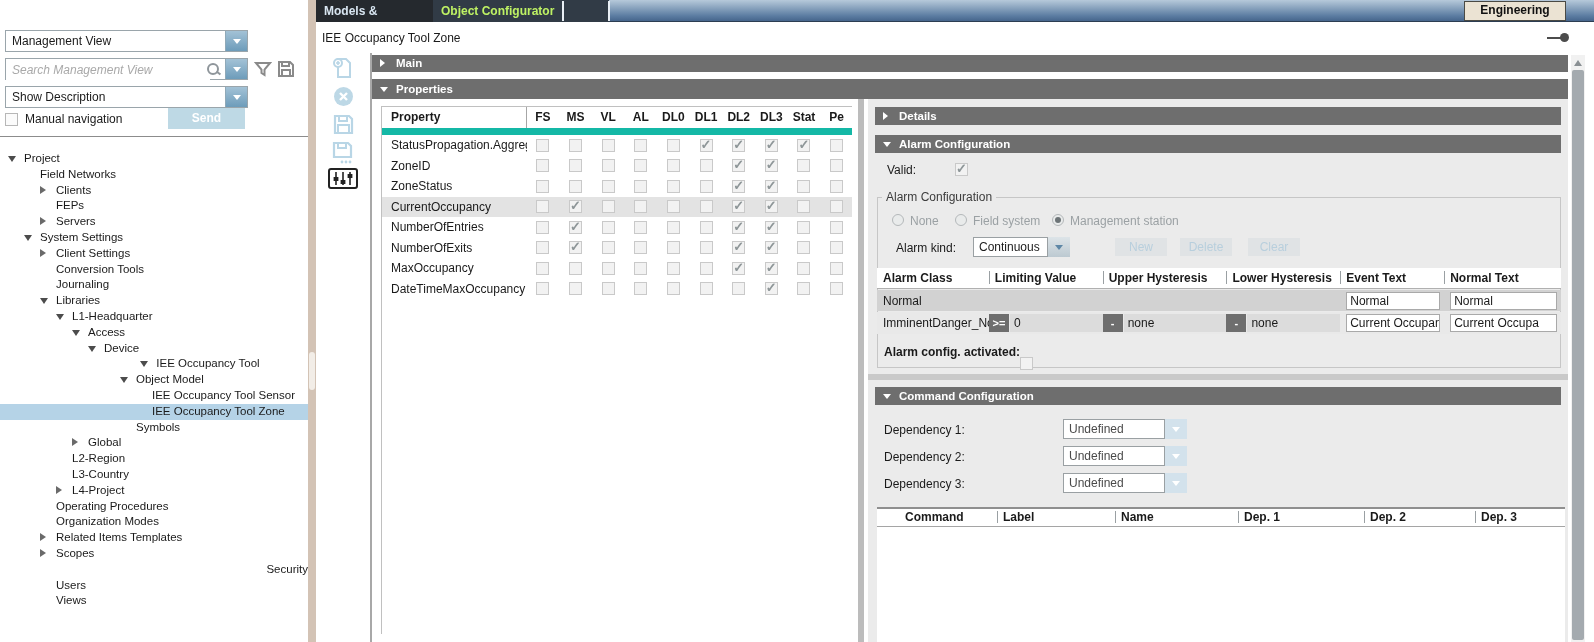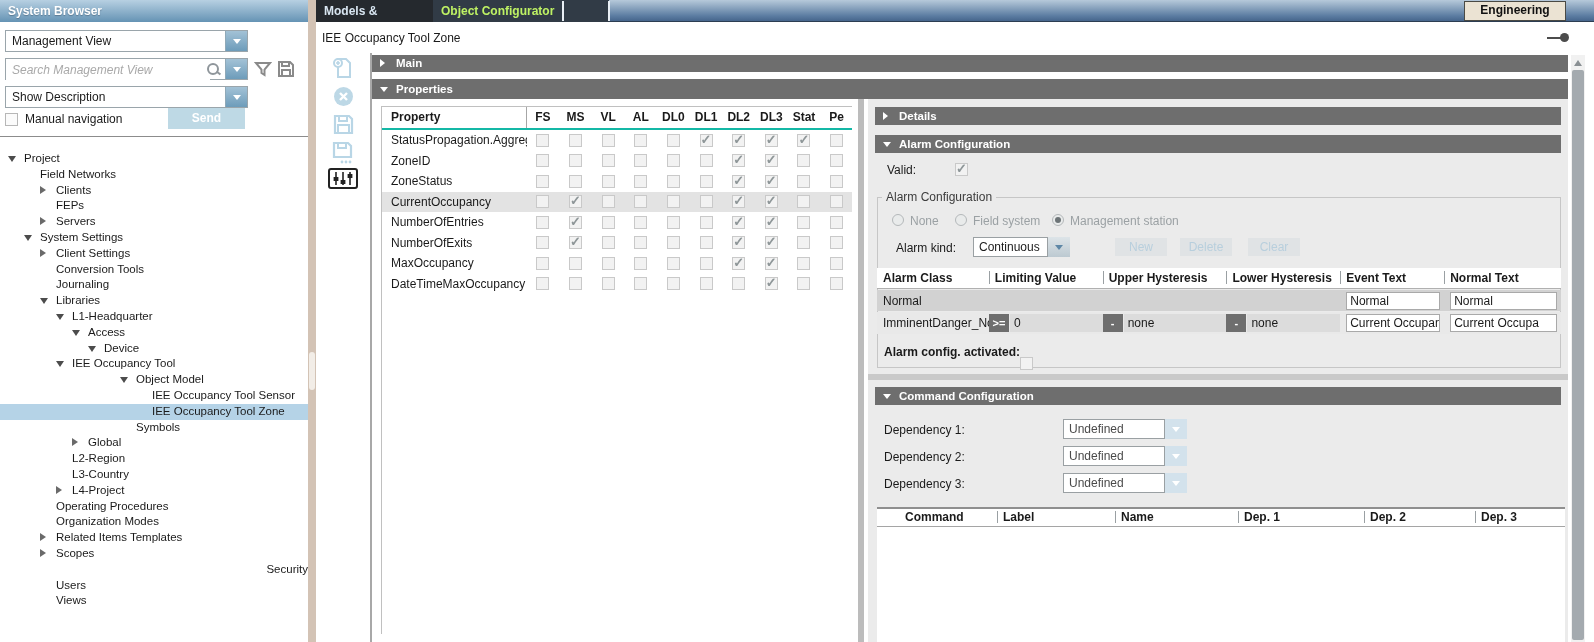--- a/index.html
+++ b/index.html
@@ -55,21 +55,21 @@
   
   .tool{left:316px;width:54px;height:26px;text-align:center;}
   
   .panelborder{left:370px;top:53px;width:2px;height:589px;background:#a8a8a8;}
   .secbar{background:#6e6e6e;color:#fff;font-weight:bold;font-size:11.5px;box-sizing:border-box;padding-left:24px;}
   .secbar .sarr{position:absolute;left:8px;}
   .sarr-dn{top:6px;width:0;height:0;border-left:4px solid transparent;border-right:4px solid transparent;border-top:5px solid #fff;}
   .sarr-rt{top:4px;width:0;height:0;border-top:4px solid transparent;border-bottom:4px solid transparent;border-left:5px solid #fff;}
   
   .ptablewrap{left:381px;top:106px;width:471px;height:527px;border-left:1px solid #c0c0c0;border-top:1px solid #c0c0c0;overflow:hidden;background:#fff;}
-  .phead{display:flex;height:21px;line-height:21px;font-weight:bold;border-bottom:2px solid #14b8a6;position:relative;}
+  .phead{display:flex;height:21px;line-height:21px;font-weight:bold;border-bottom:7px solid #14b8a6;position:relative;}
   .phead .c0{width:146px;padding-left:9px;box-sizing:border-box;border-right:1px solid #a6a6a6;}
   .phead .cc{width:33px;text-align:center;}
   .prow{display:flex;height:20.5px;align-items:center;}
   .prow.sel{background:#e3e3e3;}
   .prow .c0{width:146px;padding-left:9px;box-sizing:border-box;white-space:nowrap;overflow:hidden;}
   .prow .cc{width:33px;display:flex;justify-content:center;}
   
   .rpanel{left:868px;top:99px;width:700px;height:543px;background:#ebebeb;}
   .midgap{left:852px;top:99px;width:16px;height:543px;background:#fff;}
   .midbar{left:858px;top:99px;width:6px;height:543px;background:#bcbcbc;}
@@ -104,21 +104,20 @@
   .sbar{left:1571px;top:55px;width:14px;height:587px;background:#f1f1f1;}
   .sbar .up{position:absolute;left:3px;top:5px;width:0;height:0;border-left:4px solid transparent;border-right:4px solid transparent;border-bottom:6px solid #8a9094;}
   .sbar .th{position:absolute;left:1px;top:15px;width:12px;height:570px;background:#a4aaaf;border-radius:2px;}
   .gband{left:868px;top:374px;width:700px;height:6px;background:#c9c9c9;}
   svg{display:block;margin:0 auto;}
 </style>
 </head>
 <body>
 
 <div class="abs lp">
-  <div class="abs lp-header">System Browser</div>
 
   <div class="abs combo" style="left:5px;top:30px;width:243px;">
     <div class="ctxt">Management View</div>
     <div class="cbtn">
         <span class="arrw"></span>
       </div>
   </div>
 
   <div class="abs combo searchwrap" style="left:5px;top:58px;width:243px;">
     <input type="text" placeholder="Search Management View" style="">
@@ -161,21 +160,21 @@
       <div class="trow" style="padding-left: 40px;"><span class="tarr"></span><span>FEPs</span></div>
       <div class="trow" style="padding-left: 40px;"><span class="tarr"><span class="tri-rt"></span></span><span>Servers</span></div>
       <div class="trow" style="padding-left: 24px;"><span class="tarr"><span class="tri-dn"></span></span><span>System Settings</span></div>
       <div class="trow" style="padding-left: 40px;"><span class="tarr"><span class="tri-rt"></span></span><span>Client Settings</span></div>
       <div class="trow" style="padding-left: 40px;"><span class="tarr"></span><span>Conversion Tools</span></div>
       <div class="trow" style="padding-left: 40px;"><span class="tarr"></span><span>Journaling</span></div>
       <div class="trow" style="padding-left: 40px;"><span class="tarr"><span class="tri-dn"></span></span><span>Libraries</span></div>
       <div class="trow" style="padding-left: 56px;"><span class="tarr"><span class="tri-dn"></span></span><span>L1-Headquarter</span></div>
       <div class="trow" style="padding-left: 72px;"><span class="tarr"><span class="tri-dn"></span></span><span>Access</span></div>
       <div class="trow" style="padding-left: 88px;"><span class="tarr"><span class="tri-dn"></span></span><span>Device</span></div>
-      <div class="trow" style="padding-left: 56px;"><span class="tarr"><span class="tri-dn"></span></span><span>IEE Occupancy Tool</span></div>
+      <div class="trow" style="padding-left: 92px; text-align: center;"><span class="tarr"><span class="tri-dn"></span></span><span>IEE Occupancy Tool</span></div>
       <div class="trow" style="padding-left: 120px;"><span class="tarr"><span class="tri-dn"></span></span><span>Object Model</span></div>
       <div class="trow" style="padding-left: 136px;"><span class="tarr"></span><span>IEE Occupancy Tool Sensor</span></div>
       <div class="trow sel" style="padding-left: 136px;"><span class="tarr"></span><span>IEE Occupancy Tool Zone</span></div>
       <div class="trow" style="padding-left: 120px;"><span class="tarr"></span><span>Symbols</span></div>
       <div class="trow" style="padding-left: 72px;"><span class="tarr"><span class="tri-rt"></span></span><span>Global</span></div>
       <div class="trow" style="padding-left: 56px;"><span class="tarr"></span><span>L2-Region</span></div>
       <div class="trow" style="padding-left: 56px;"><span class="tarr"></span><span>L3-Country</span></div>
       <div class="trow" style="padding-left: 56px;"><span class="tarr"><span class="tri-rt"></span></span><span>L4-Project</span></div>
       <div class="trow" style="padding-left: 40px;"><span class="tarr"></span><span>Operating Procedures</span></div>
       <div class="trow" style="padding-left: 40px;"><span class="tarr"></span><span>Organization Modes</span></div>

